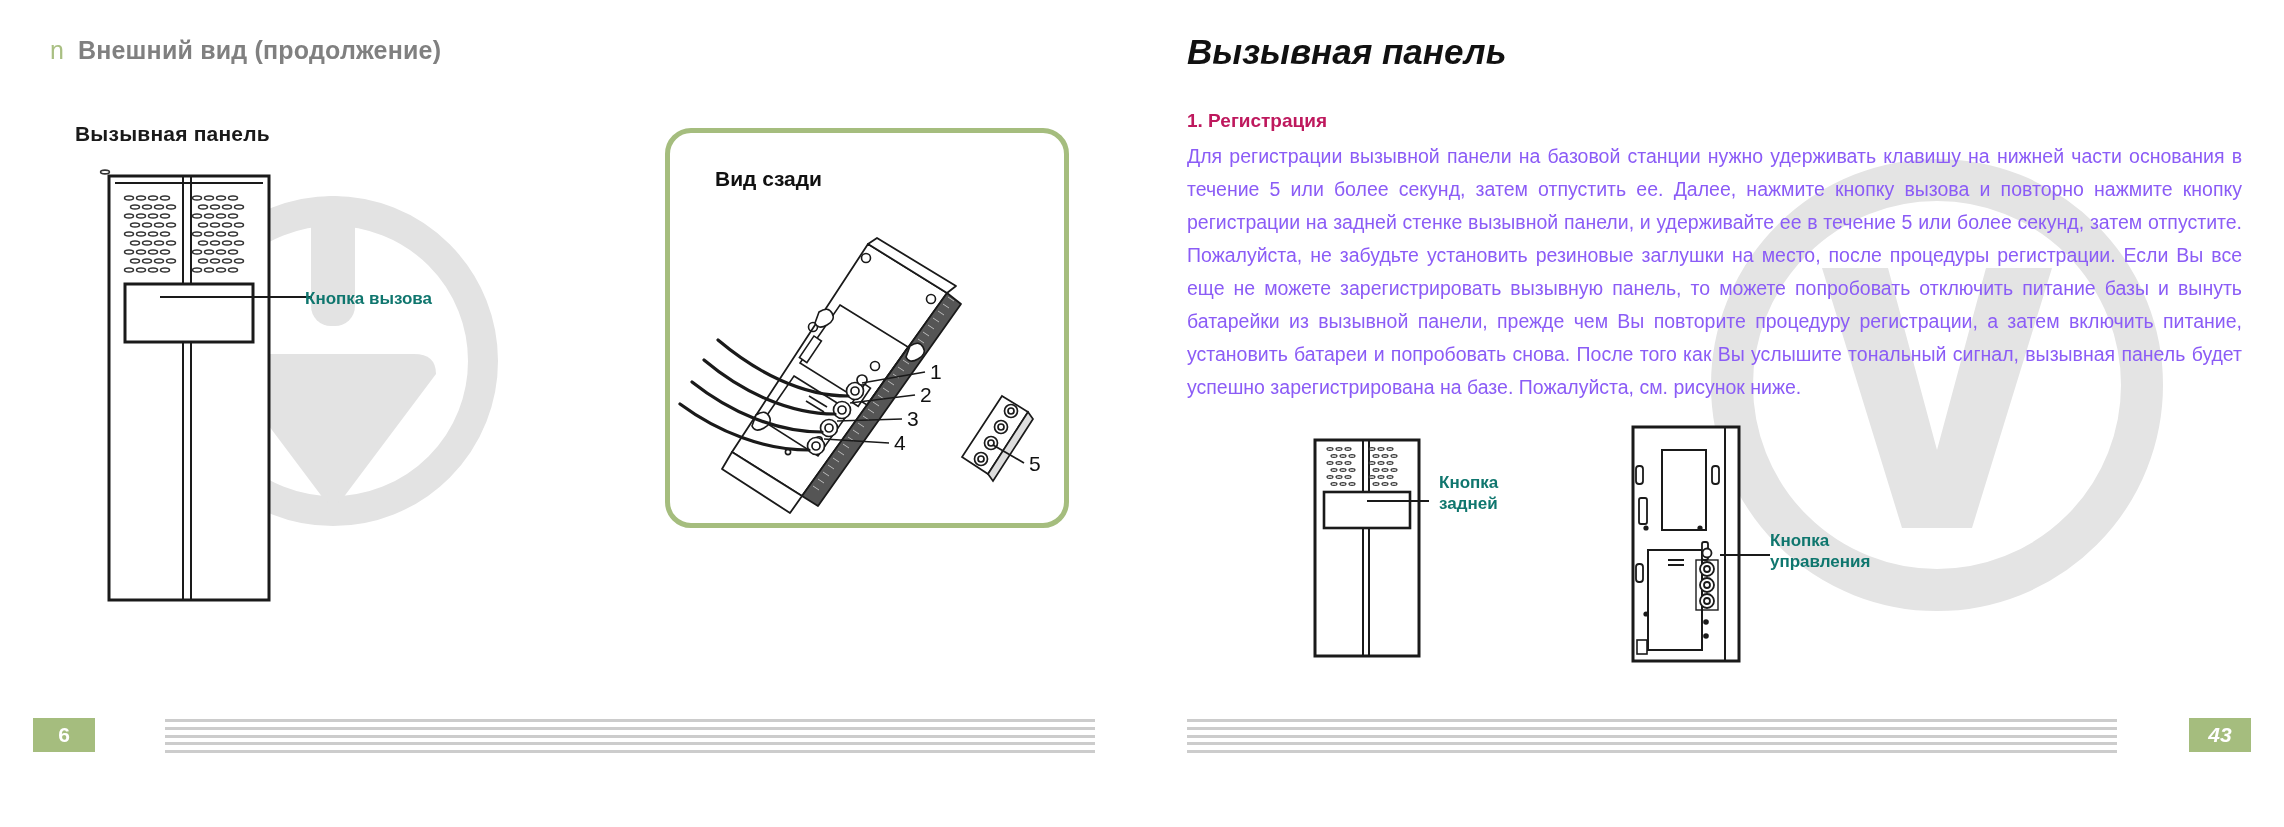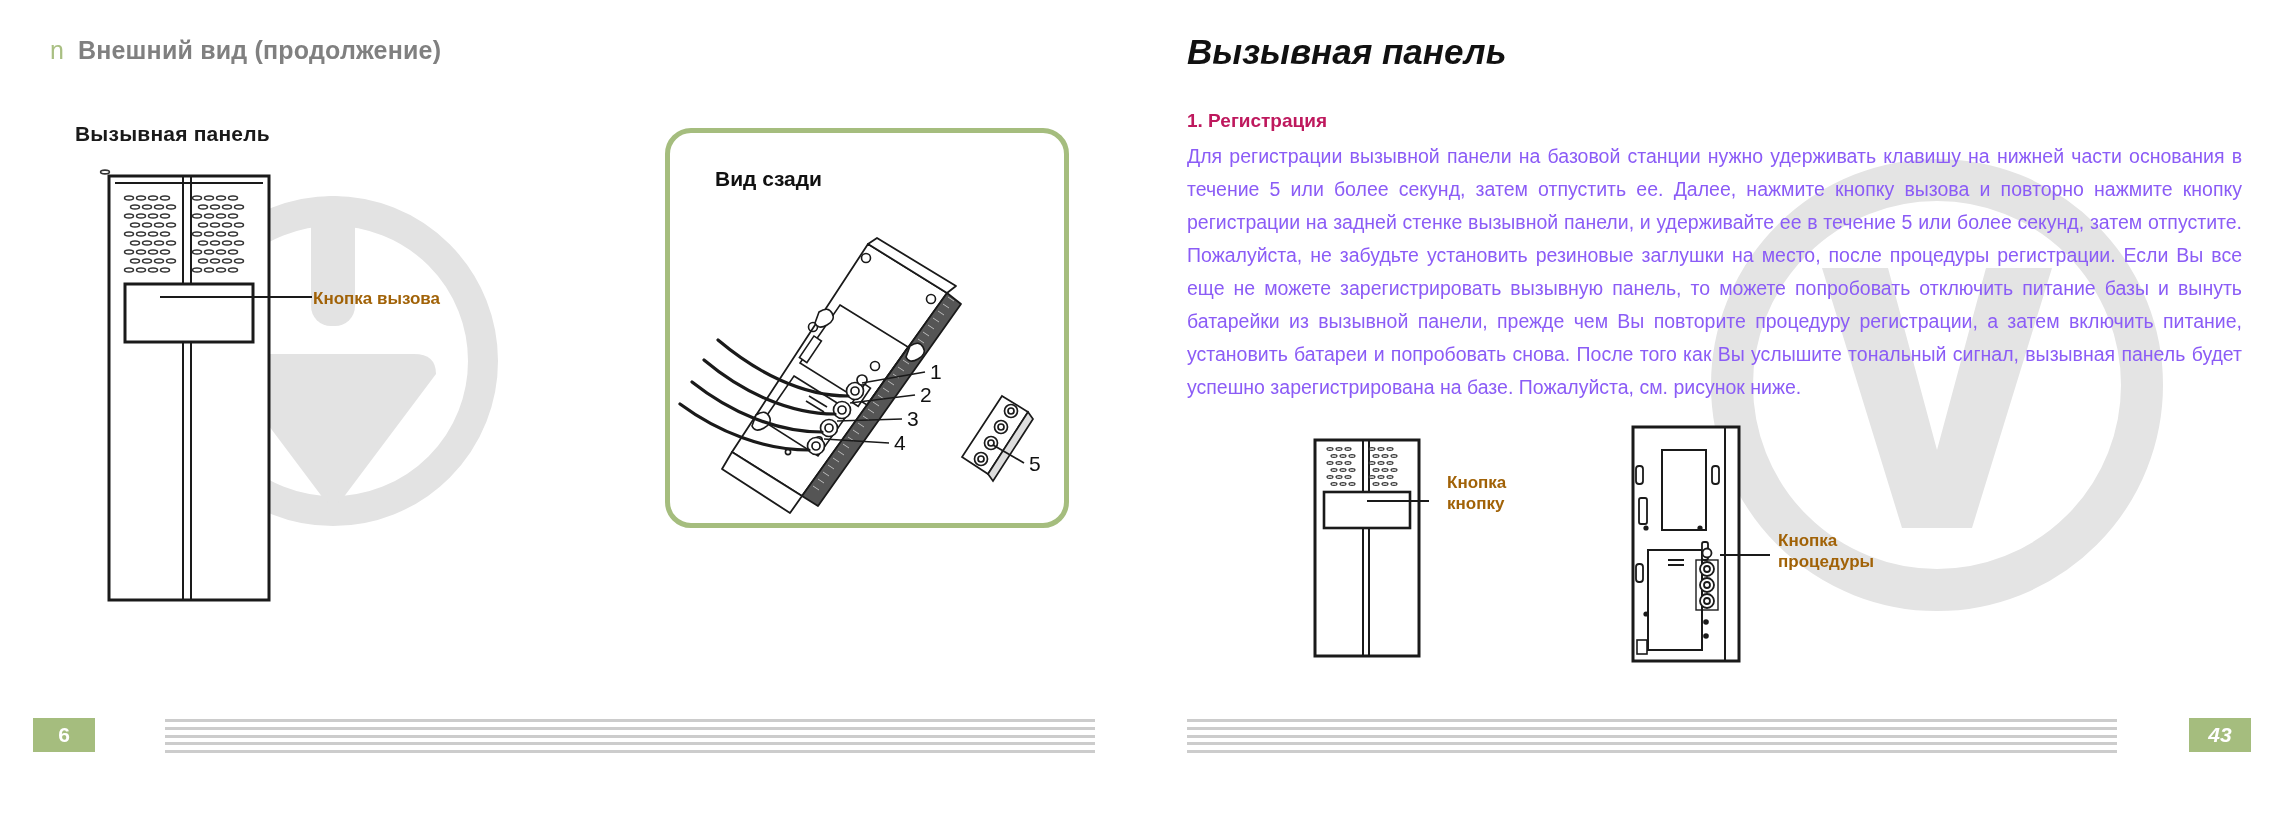--- a/index.html
+++ b/index.html
@@ -74,24 +74,23 @@
     position: absolute;
     left: 105px;
     top: 172px;
     width: 168px;
     height: 430px;
   }
   .callout-label {
     position: absolute;
     font-size: 17px;
     font-weight: bold;
-    color: #a16207;
+    color: #0f766e;
     white-space: nowrap;
     line-height: 1.25;
-    margin-left: 8px;
   }
   .lbl-front-left { left: 305px; top: 288px; }
 
   
   .green-box {
     position: absolute;
     left: 665px;
     top: 128px;
     width: 404px;
     height: 400px;
@@ -521,21 +520,21 @@
               <ellipse cx="31" cy="47" rx="3" ry="1.4"></ellipse>
               <ellipse cx="40" cy="47" rx="3" ry="1.4"></ellipse>
           </g>
         </g>
         <rect x="12" y="55" width="86" height="36" fill="#fff" stroke="#1a1a1a" stroke-width="2.6"></rect>
       </svg>
     </div>
     <div style="position:absolute;left:225px;top:500px;width:62px;height:2px;background:#1a1a1a;"></div>
     <div class="callout-label lbl-front-right">
       <span>Кнопка</span><br>
-      <span>кнопку</span>
+      <span>задней</span>
     </div>
 
     <div class="fig-back-right">
       <svg viewBox="0 0 114 240" width="114" height="240">
         <rect x="3" y="3" width="106" height="234" fill="#fff" stroke="#1a1a1a" stroke-width="3"></rect>
         <line x1="95" y1="3" x2="95" y2="237" stroke="#1a1a1a" stroke-width="2"></line>
 
         <rect x="32" y="26" width="44" height="80" fill="#fff" stroke="#1a1a1a" stroke-width="2"></rect>
 
         <rect x="18" y="126" width="54" height="100" fill="#fff" stroke="#1a1a1a" stroke-width="2"></rect>
@@ -570,21 +569,21 @@
           <circle cx="77" cy="177" r="7"></circle>
             <circle cx="77" cy="177" r="3"></circle>
           <rect x="66" y="136" width="22" height="50" fill="none" stroke="#1a1a1a" stroke-width="1.4"></rect>
         </g>
         <rect x="7" y="216" width="10" height="14" fill="#fff" stroke="#1a1a1a" stroke-width="1.6"></rect>
       </svg>
     </div>
     <div style="position:absolute;left:578px;top:554px;width:50px;height:2px;background:#1a1a1a;"></div>
     <div class="callout-label lbl-back-right">
       <span>Кнопка</span><br>
-      <span>процедуры</span>
+      <span>управления</span>
     </div>
 
     <div class="rules rules-right">
       <span></span>
         <span></span>
         <span></span>
         <span></span>
         <span></span>
     </div>
     <div class="page-badge badge-right">43</div>

